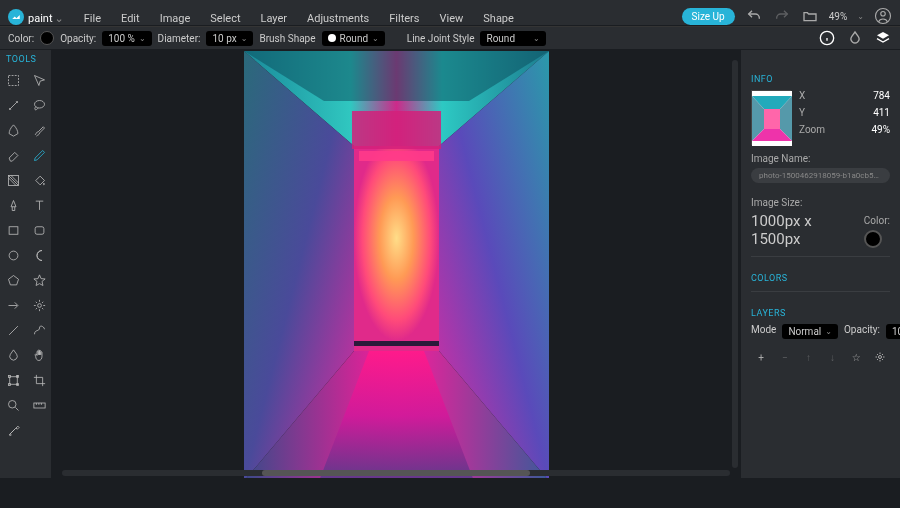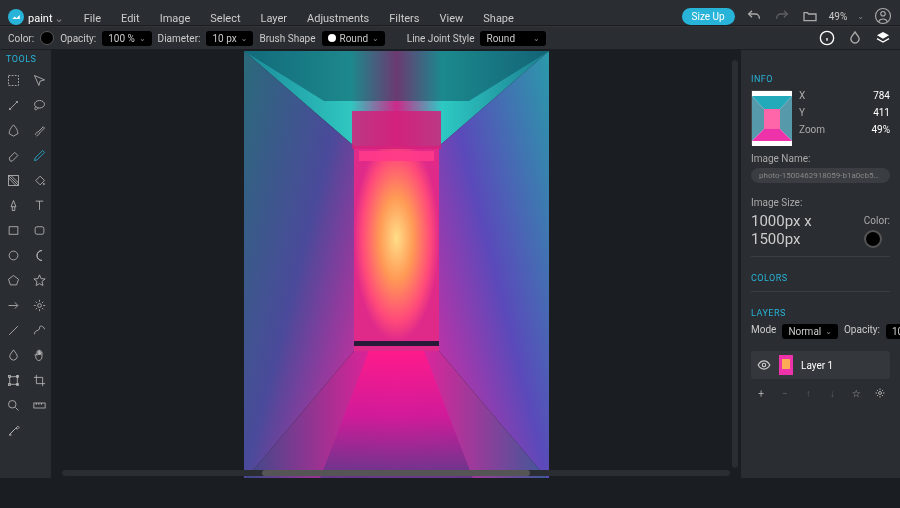--- a/index.html
+++ b/index.html
@@ -416,31 +416,20 @@
       <span>Mode</span>
       <span class="opt-sel" style="flex:1">
           <span>Normal</span>
           <span class="opt-caret">⌄</span>
         </span>
       <span>Opacity:</span>
       <span class="opt-sel">
           <span>100</span>
         </span>
     </div>
-    <div class="layer-row">
-      <svg class="eye-icon" viewBox="0 0 24 24" fill="none" stroke="currentColor" stroke-width="2">
-          <path d="M2 12s4-7 10-7 10 7 10 7-4 7-10 7-10-7-10-7z"></path>
-          <circle cx="12" cy="12" r="3"></circle>
-        </svg>
-      <div class="layer-thumb"><svg width="14" height="20" viewBox="0 0 14 20">
-            <rect width="14" height="20" fill="#e3a"></rect>
-            <rect x="3" y="4" width="8" height="10" fill="#fa5"></rect>
-          </svg></div>
-      <span class="layer-name">Layer 1</span>
-    </div>
     <div class="layer-btns">
       <span class="icon-btn">+</span>
       <span class="icon-btn" style="opacity:0.4">−</span>
       <span class="icon-btn" style="opacity:0.4">↑</span>
       <span class="icon-btn" style="opacity:0.4">↓</span>
       <span class="icon-btn">☆</span>
       <span class="icon-btn">
           <svg width="12" height="12" viewBox="0 0 24 24" fill="none" stroke="currentColor" stroke-width="2">
             <circle cx="12" cy="12" r="3"></circle>
             <path d="M12 3v3M12 18v3M3 12h3M18 12h3M6 6l2 2M16 16l2 2M6 18l2-2M16 8l2-2"></path>

